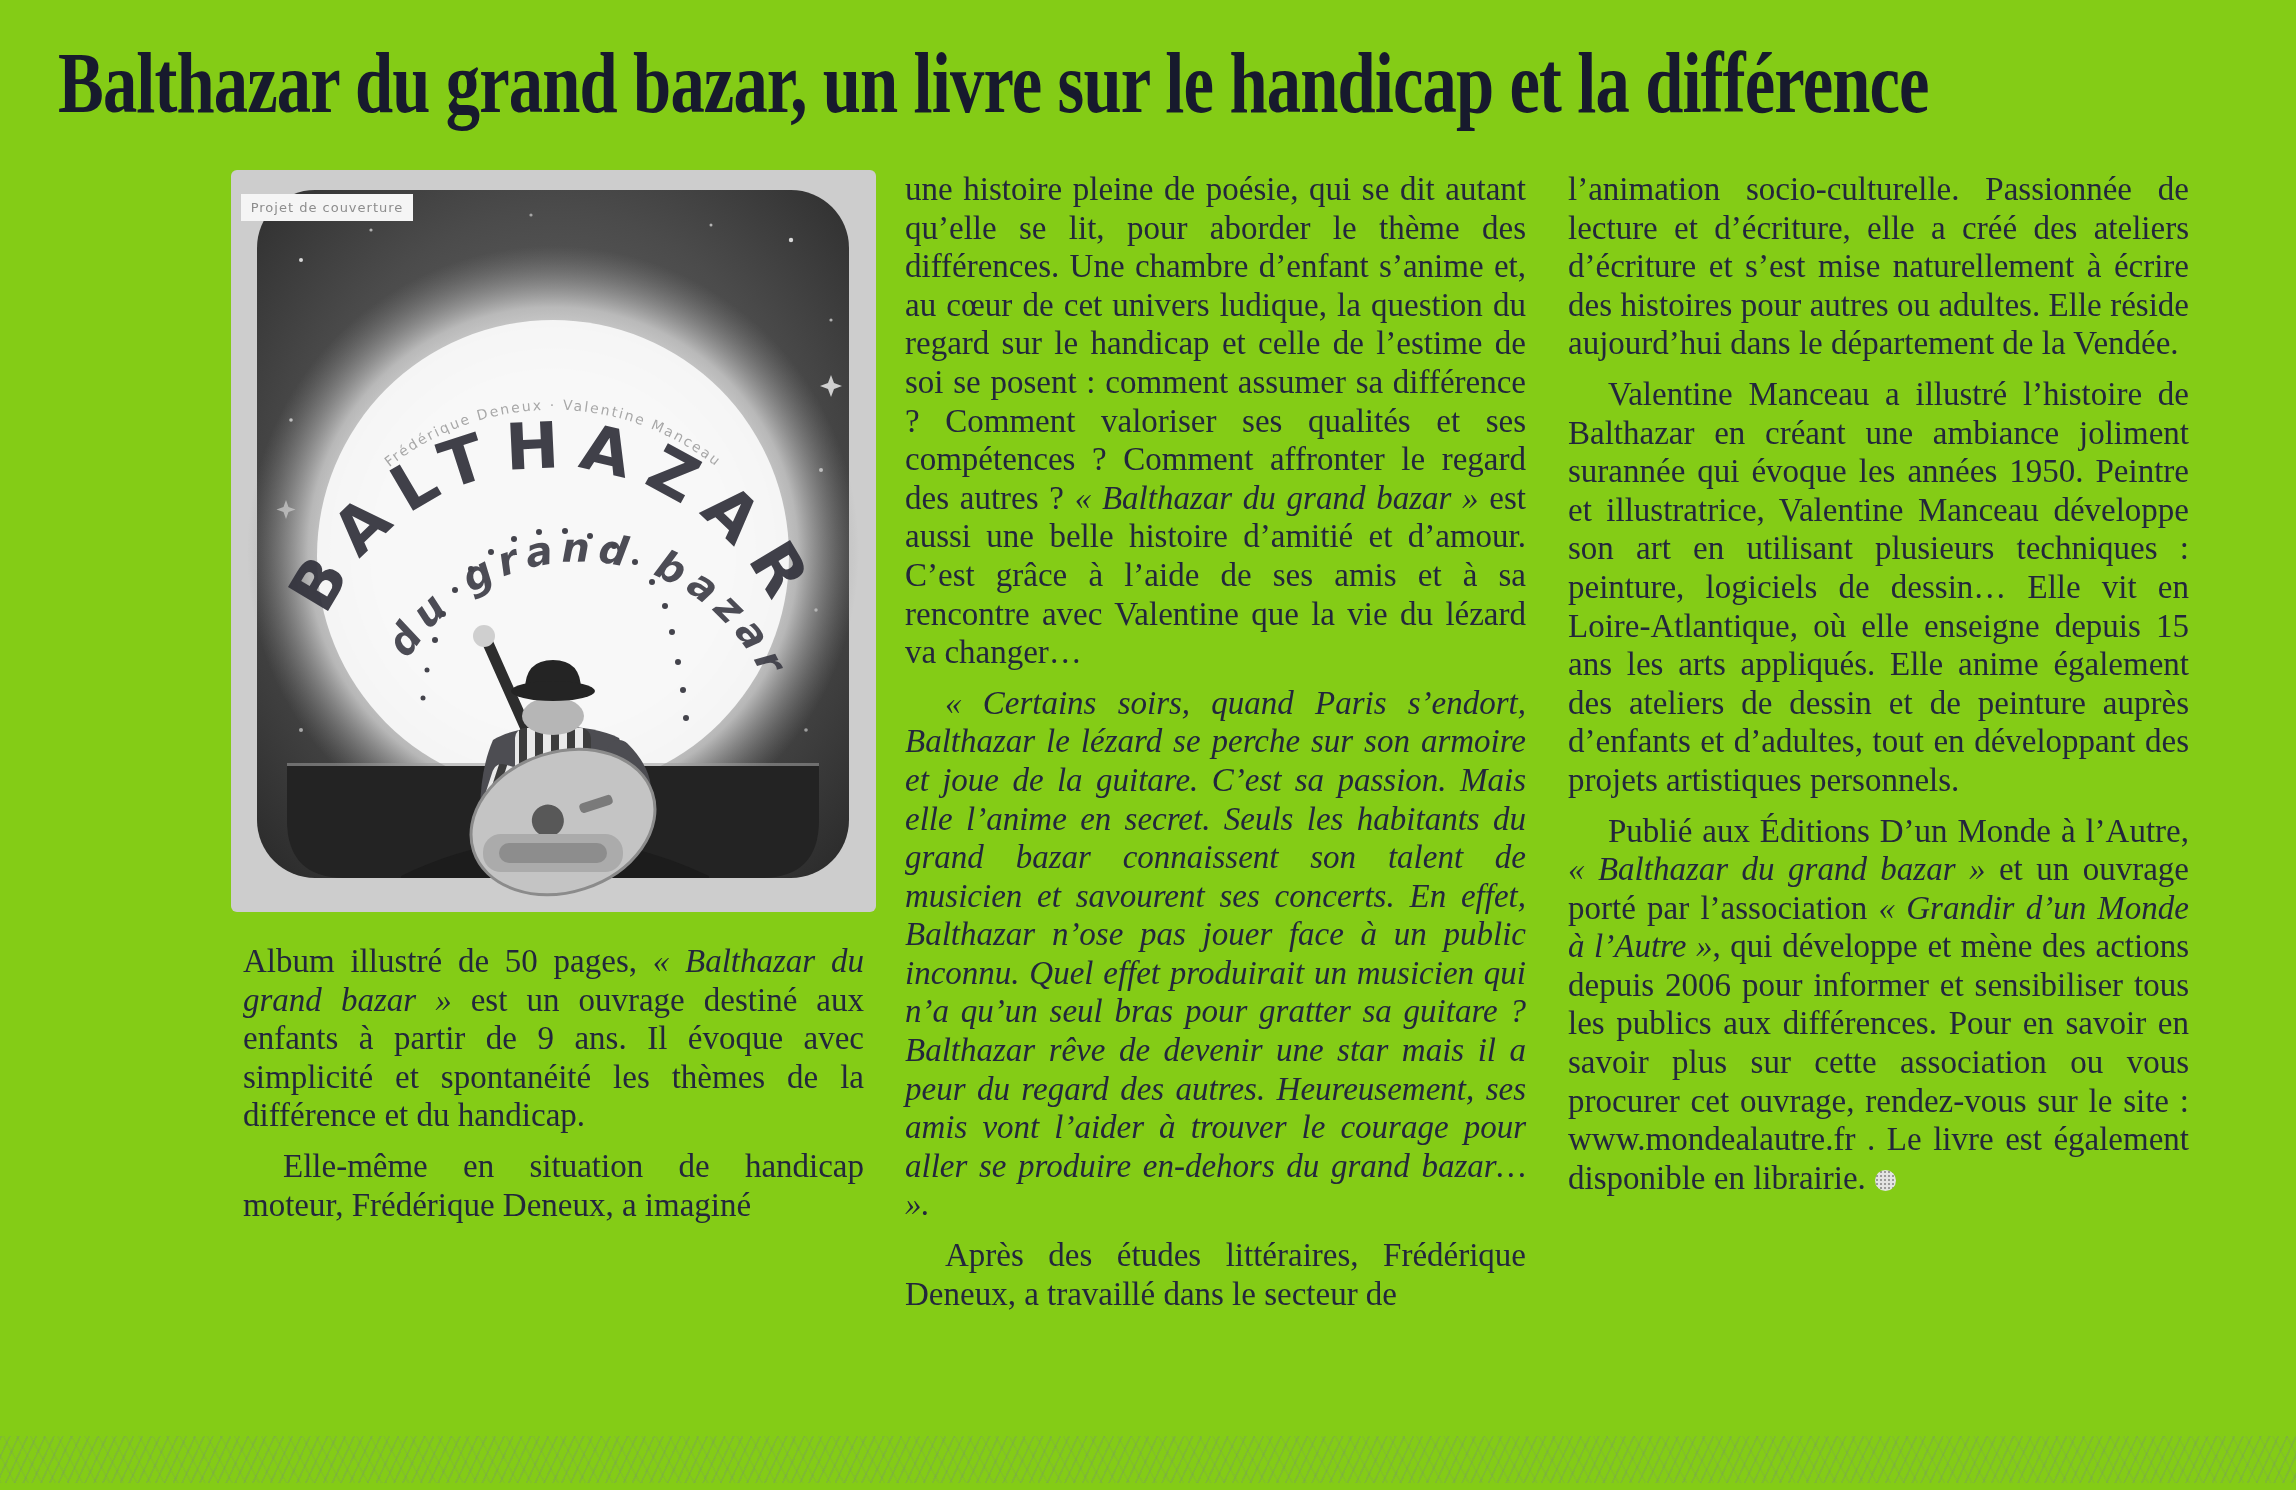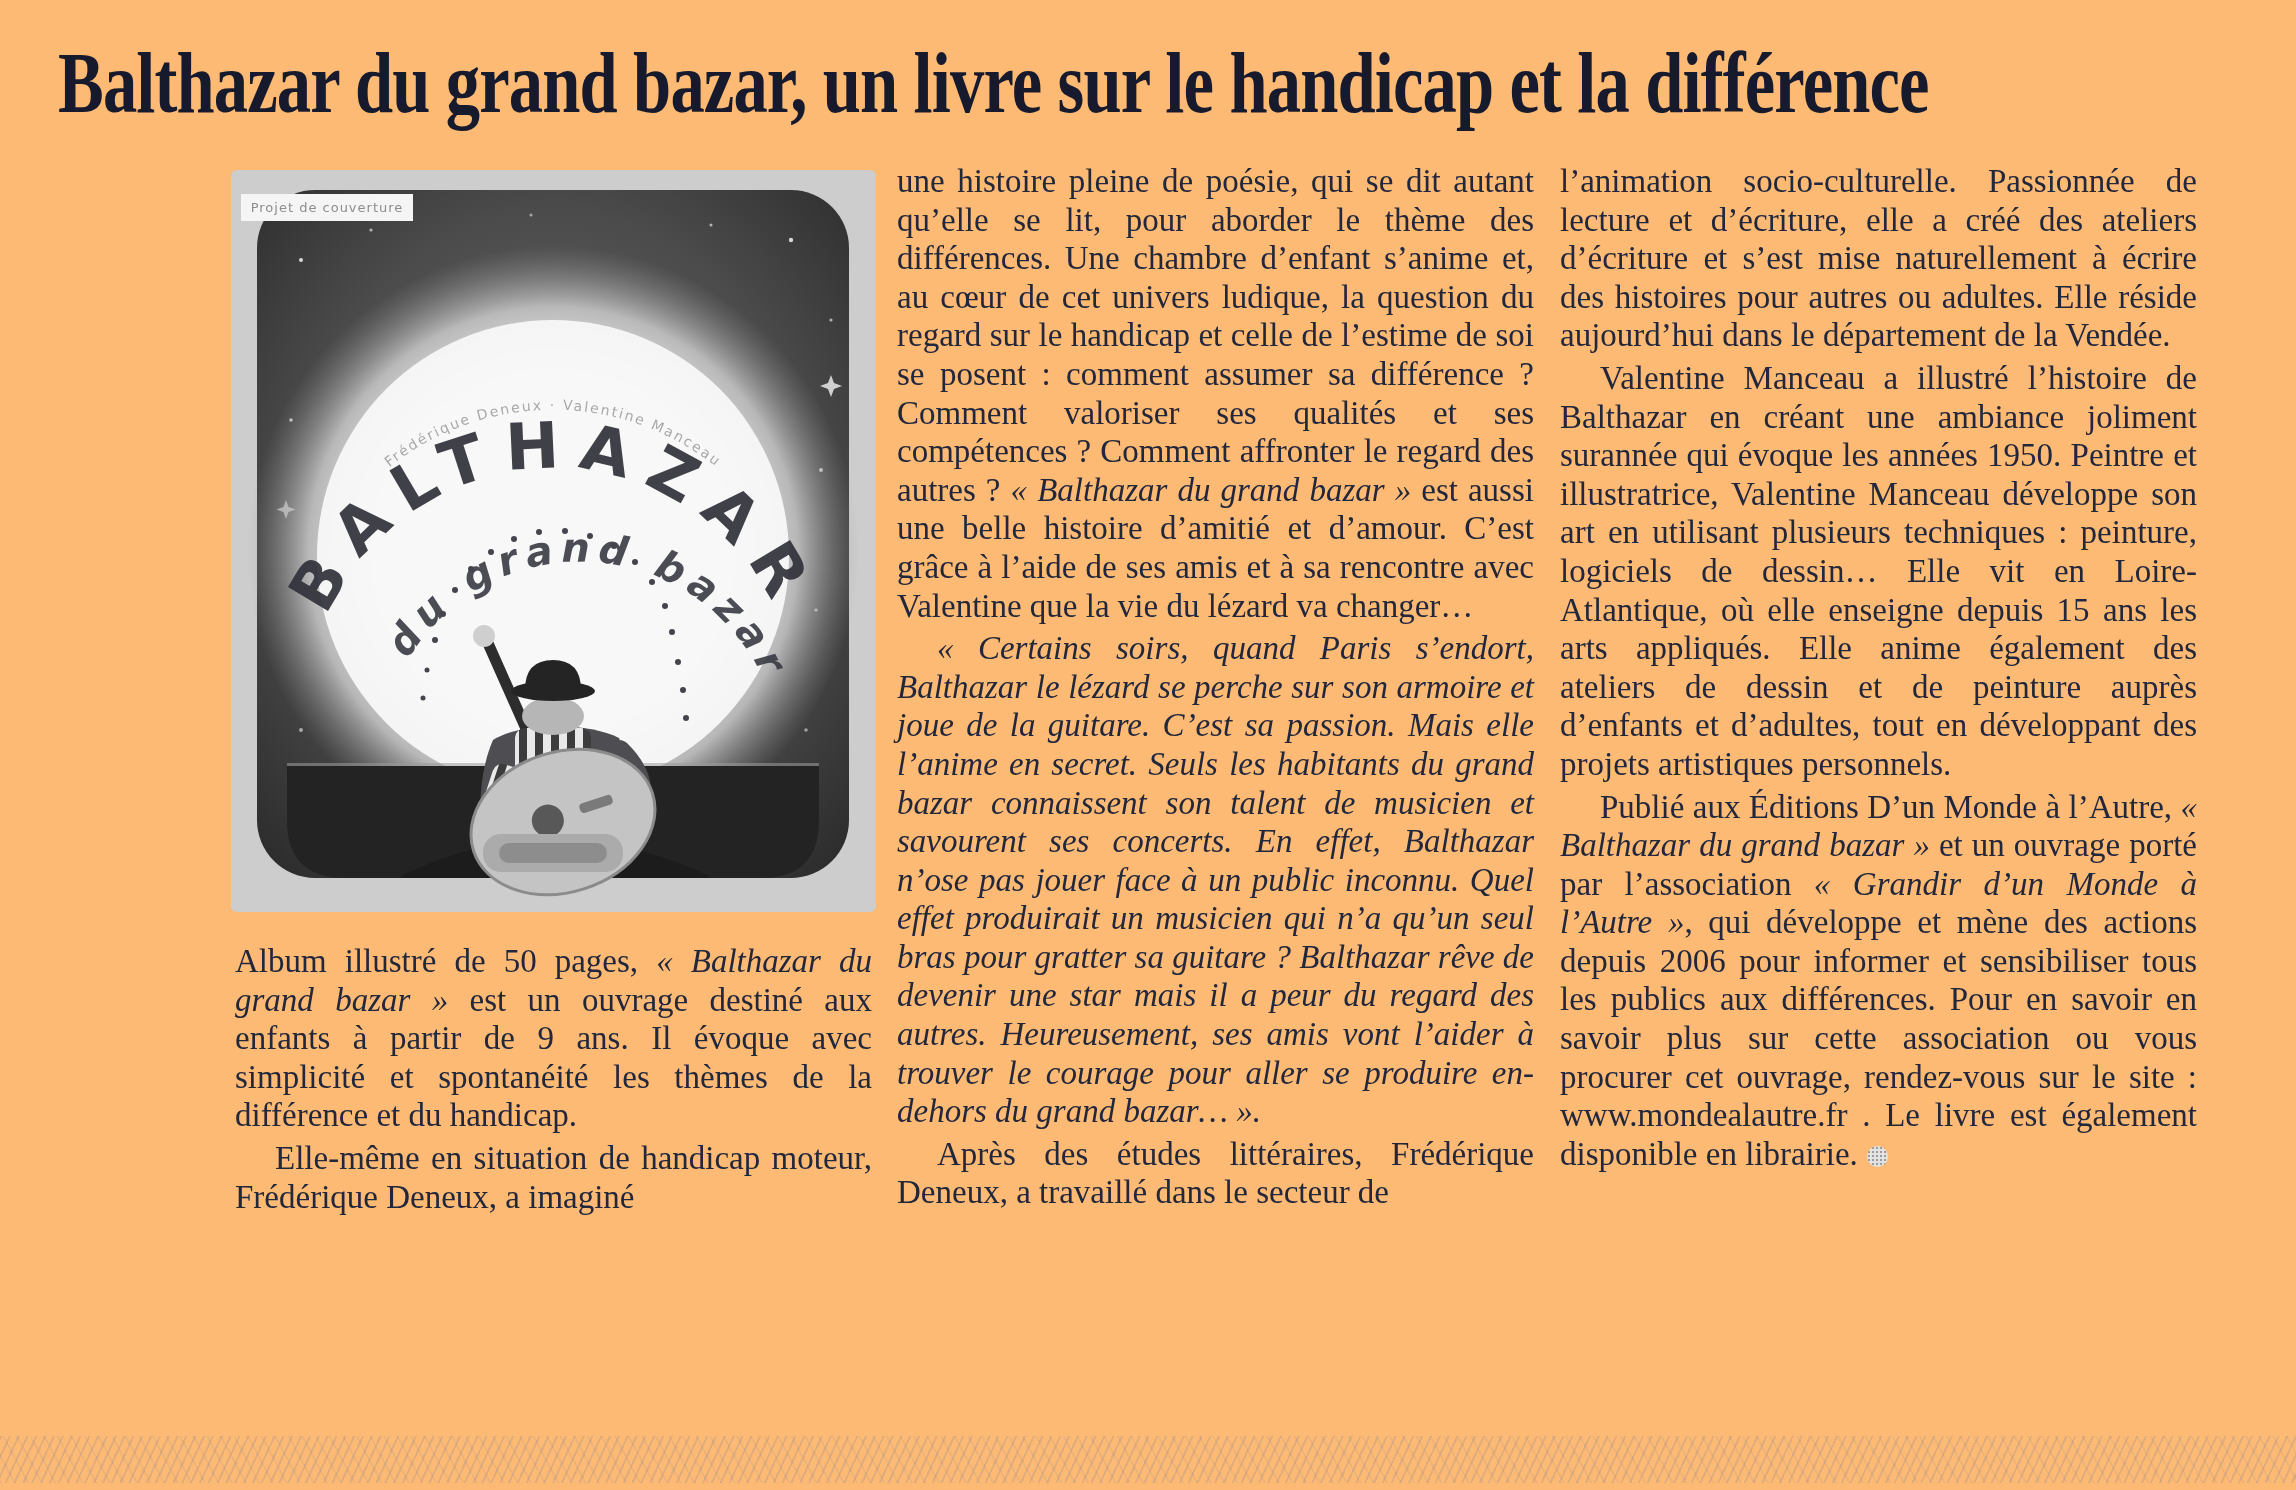--- a/index.html
+++ b/index.html
@@ -1,38 +1,38 @@
 <!DOCTYPE html>
 <html lang="fr"><head>
 <meta charset="utf-8">
 <style>
   html,body { margin:0; padding:0; background:#e9e9e9; }
   .page {
     position:relative;
     width:2296px; height:1490px;
-    background:#fdba74;
+    background:#84cc16;
     overflow:hidden;
     font-family:"Liberation Serif", serif;
     color:#23273c;
   }
   .headline {
     position:absolute; left:58px; top:34px; margin:0;
     font-size:78px; font-weight:bold; color:#171a2d;
     letter-spacing:-1px; white-space:nowrap;
     transform:scale(0.88,1.10); transform-origin:left top;
   }
   .col {
     position:absolute; top:158px; width:645px;
     font-size:33px; line-height:38.6px;
     text-align:justify;
   }
   .col1 { left:231px; }
   .col2 { left:893px; }
   .col3 { left:1556px; }
-  .col p { margin:4px; text-indent:40px; }
+  .col p { margin:12px; text-indent:40px; }
   .col p.no-indent { text-indent:0; }
   .it { font-style:italic; }
   figure.cover { margin:12px 0 30px 0; width:645px; height:742px; }
   .endmark {
     display:inline-block; width:21px; height:21px; border-radius:50%;
     margin-left:9px; vertical-align:-2px;
     background-color:#e3e3e3;
     background-image:radial-gradient(#9b9b9b 1.1px, rgba(255,255,255,0) 1.2px);
     background-size:4px 4px;
   }

